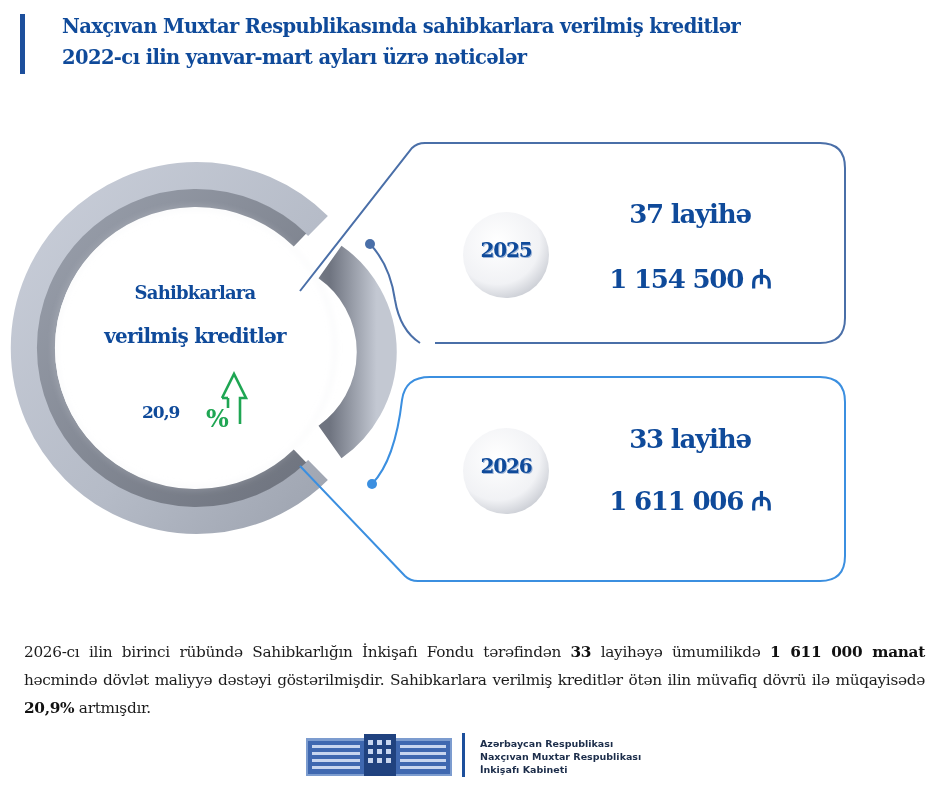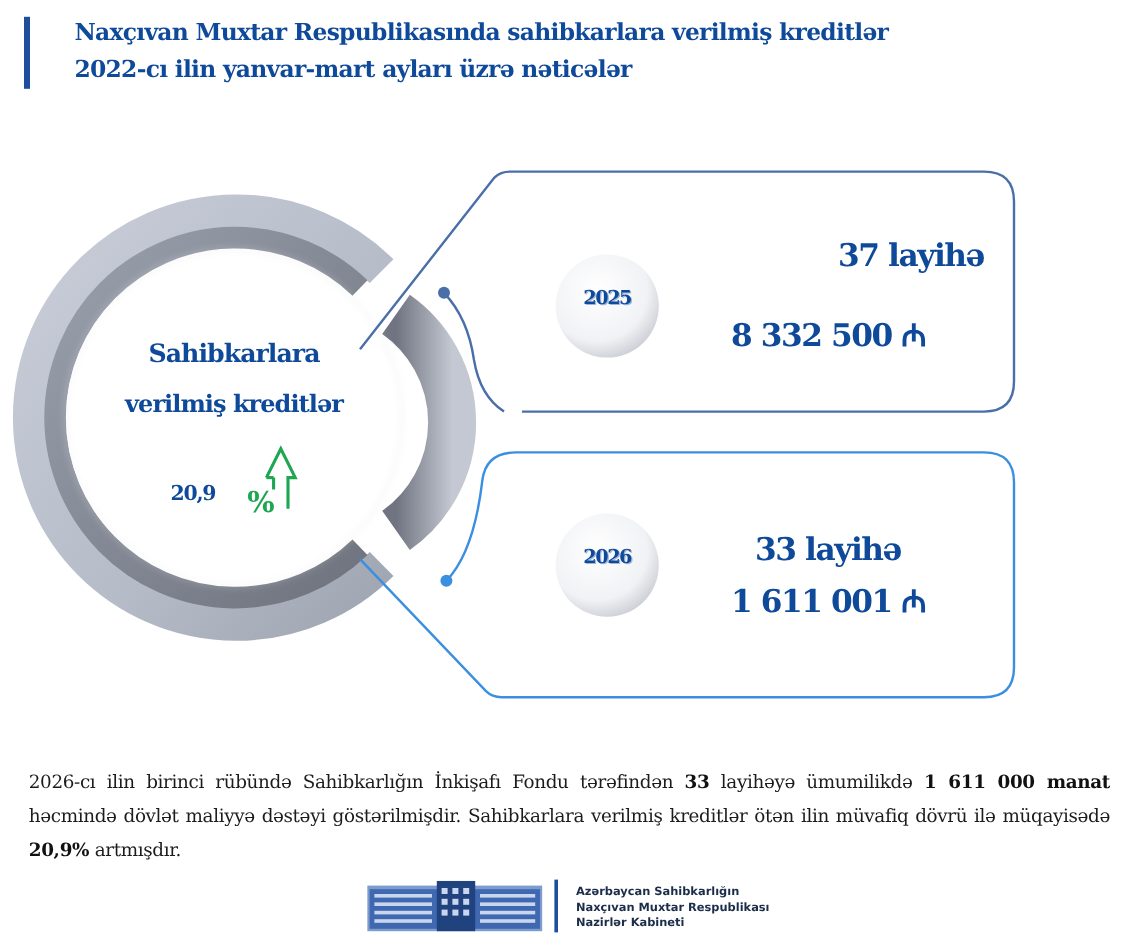--- a/index.html
+++ b/index.html
@@ -6,33 +6,33 @@
   body { width:940px; height:788px; position:relative; overflow:hidden; font-family:"DejaVu Serif", serif; }
 
   .title-bar { position:absolute; left:20px; top:14px; width:5px; height:60px; background:#1d4f9c; }
   .title { position:absolute; left:30px; font-family:"DejaVu Serif", serif; font-weight:bold; color:#0f4a9a; font-size:19.5px; letter-spacing:-0.6px; white-space:nowrap;margin-left:32px; }
   .t1 { top:15px; }
   .t2 { top:46px; }
 
   svg.graphic { position:absolute; left:0; top:0; }
 
   .center-text { position:absolute; text-align:center; color:#0f4a9a; font-weight:bold; font-family:"DejaVu Serif", serif; }
-  .c-l1 { left:60px; top:282px; width:270px; font-size:21px; letter-spacing:-0.8px; }
+  .c-l1 { left:60px; top:282px; width:270px; font-size:18px; letter-spacing:-0.8px; }
   .c-l2 { left:60px; top:324px; width:270px; font-size:20px; letter-spacing:-0.8px; }
   .pct { position:absolute; left:142px; top:402px; font-size:17px; color:#0f4a9a; font-weight:bold; letter-spacing:-1px; }
   .pct-sign { position:absolute; left:206px; top:404px; font-size:24px; color:#1fa653; font-weight:bold; }
 
-  .year { position:absolute; width:80px; text-align:center; color:#0f4a9a; font-weight:bold; font-size:16px; letter-spacing:-1.2px; text-shadow:1px 1px 0 #9fb6d8; }
+  .year { position:absolute; width:80px; text-align:center; color:#0f4a9a; font-weight:bold; font-size:20px; letter-spacing:-1.2px; text-shadow:1px 1px 0 #9fb6d8; }
   .y1 { left:466px; top:238px; }
   .y2 { left:466px; top:454px; }
 
   .stat { position:absolute; width:260px; text-align:center; color:#0f4a9a; font-weight:bold; font-size:26px; letter-spacing:-1.2px; }
-  .s1a { left:560px; top:199px;text-align:right; }
+  .s1a { left:560px; top:199px; }
   .s1b { left:560px; top:260px; }
-  .s2a { left:560px; top:444px; }
+  .s2a { left:560px; top:424px; }
   .s2b { left:560px; top:482px; }
 
   .para { position:absolute; left:24px; top:638px; width:901px; font-family:"DejaVu Serif", serif; font-size:15.3px; line-height:28px; color:#1c1c1c; text-align:justify; letter-spacing:-0.3px; }
   .para b { font-weight:bold; color:#111; }
 
   .logo-divider { position:absolute; left:462px; top:733px; width:3px; height:44px; background:#1d4f9c; }
   .org { position:absolute; left:480px; font-family:"DejaVu Sans", sans-serif; font-size:9.5px; font-weight:bold; color:#1c2d4a; white-space:nowrap; }
   .o1 { top:738px; } .o2 { top:751px; } .o3 { top:764px; }
 </style>
 </head>
@@ -95,25 +95,25 @@
   </g>
 </svg>
 
 <div class="center-text c-l1">Sahibkarlara</div>
 <div class="center-text c-l2">verilmiş kreditlər</div>
 <div class="pct">20,9</div>
 <div class="pct-sign">%</div>
 
 <div class="year y1">2025</div>
 <div class="stat s1a">37 layihə</div>
-<div class="stat s1b">8 332 500 ₼</div>
+<div class="stat s1b">1 154 500 ₼</div>
 
 <div class="year y2">2026</div>
 <div class="stat s2a">33 layihə</div>
-<div class="stat s2b">1 611 001 ₼</div>
+<div class="stat s2b">1 611 006 ₼</div>
 
 <div class="para"><span>2026-cı ilin birinci rübündə Sahibkarlığın İnkişafı Fondu tərəfindən </span><b>33</b><span> layihəyə ümumilikdə </span><b>1 611 000 manat</b><span> həcmində dövlət maliyyə dəstəyi göstərilmişdir. Sahibkarlara verilmiş kreditlər ötən ilin müvafiq dövrü ilə müqayisədə </span><b>20,9%</b><span> artmışdır.</span></div>
 
 <svg style="position:absolute;left:306px;top:734px;" width="146" height="44" viewBox="0 0 146 44">
   <rect x="0" y="4" width="146" height="38" fill="#7c9ccf"></rect>
   <rect x="2" y="7" width="142" height="33" fill="#3f68b0"></rect>
   <rect x="58" y="0" width="32" height="42" fill="#20427f"></rect>
   <g fill="#c8d6ef">
     <rect x="6" y="11" width="48" height="3"></rect>
       <rect x="6" y="18" width="48" height="3"></rect>
@@ -128,15 +128,15 @@
       <rect x="80" y="6" width="5" height="5"></rect>
     <rect x="62" y="15" width="5" height="5"></rect>
       <rect x="71" y="15" width="5" height="5"></rect>
       <rect x="80" y="15" width="5" height="5"></rect>
     <rect x="62" y="24" width="5" height="5"></rect>
       <rect x="71" y="24" width="5" height="5"></rect>
       <rect x="80" y="24" width="5" height="5"></rect>
   </g>
 </svg>
 <div class="logo-divider"></div>
-<div class="org o1">Azərbaycan Sahibkarlığın</div>
+<div class="org o1">Azərbaycan Respublikası</div>
 <div class="org o2">Naxçıvan Muxtar Respublikası</div>
-<div class="org o3">Nazirlər Kabineti</div>
+<div class="org o3">İnkişafı Kabineti</div>
 
 </body></html>

